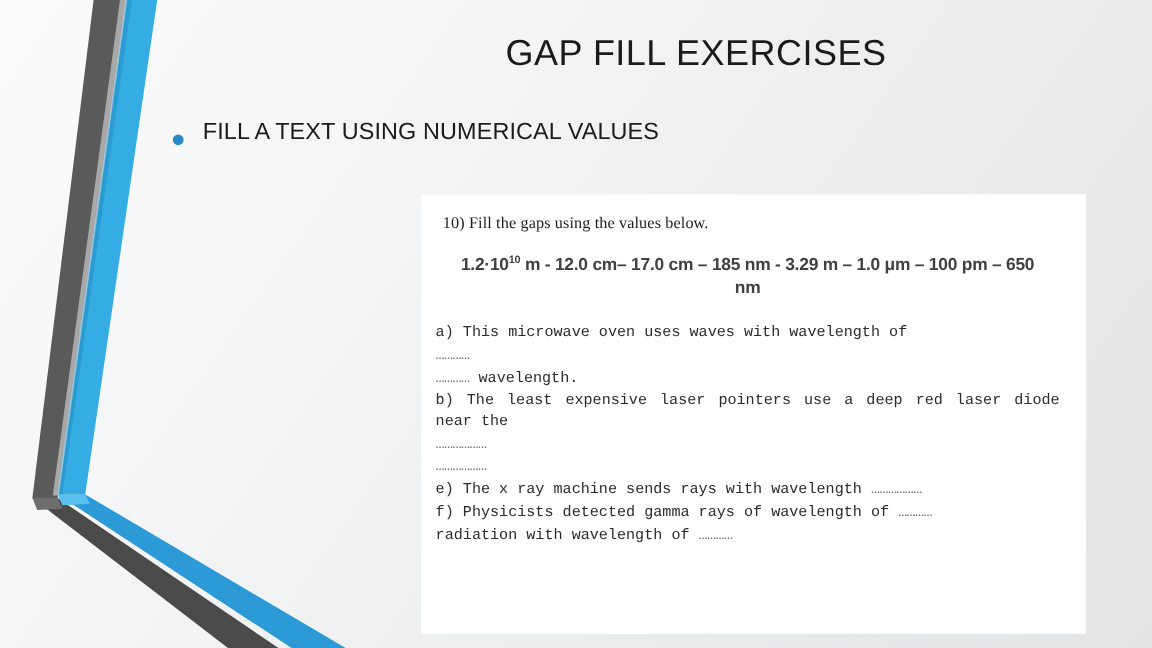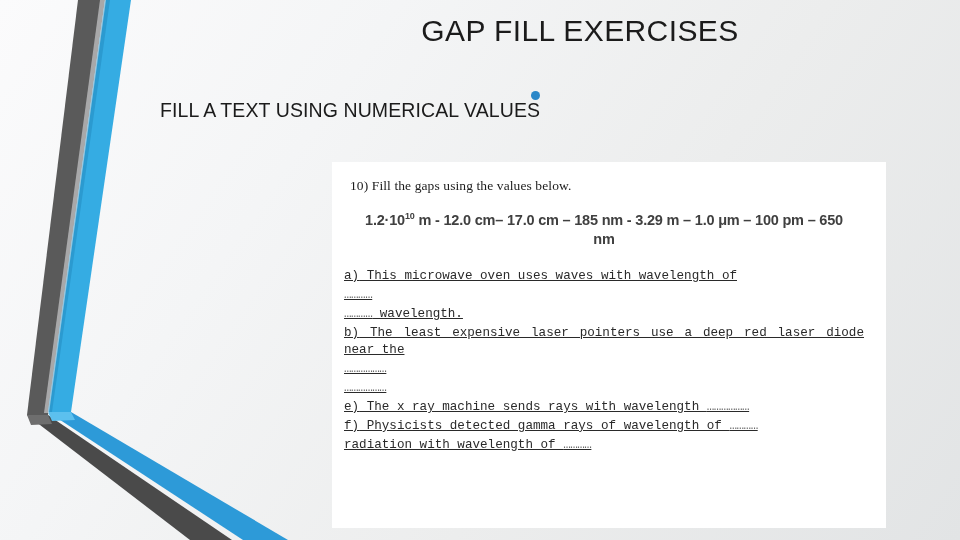--- a/index.html
+++ b/index.html
@@ -27,39 +27,38 @@
     left: 0; top: 0;
     width: 330px;
     height: 540px;
     pointer-events: none;
   }
 
   
   #title {
     position: absolute;
     left: 230px;
-    top: 14px;
+    top: 28px;
     width: 700px;
     text-align: center;
     font-size: 30px;
     font-weight: 400;
     letter-spacing: 0.4px;
     color: #1b1b1b;
     font-family: "Liberation Sans", sans-serif;
     white-space: nowrap;
   }
 
   
   #bullet-row {
     position: absolute;
     left: 144px;
-    top: 84px;
+    top: 100px;
     display: flex;
     align-items: flex-end;
-    flex-direction: column;
   }
   #bullet-dot {
     width: 9px;
     height: 9px;
     border-radius: 50%;
     background: #2a87c8;
     margin-top: 7px;
     flex: 0 0 auto;
   }
   #bullet-text {
@@ -68,21 +67,21 @@
     font-weight: 400;
     color: #1b1b1b;
     letter-spacing: 0.1px;
     white-space: nowrap;
     line-height: 1.1;
   }
 
   
   #worksheet {
     position: absolute;
-    left: 332px;
+    left: 351px;
     top: 162px;
     width: 554px;
     height: 366px;
     background: #ffffff;
     overflow: hidden;
     box-sizing: border-box;
     padding: 12px 20px 6px 10px;
   }
 
   .ws-heading {
@@ -114,21 +113,20 @@
     font-family: "Liberation Mono", monospace;
     font-size: 12.6px;
     color: #2a2a2a;
     line-height: 1.42;
   }
   .ws-item {
     text-align: justify;
     text-align-last: left;
     margin: 0 0 1px 0;
     word-spacing: 0px;
-    text-decoration: underline;
   }
   .ws-item.tight { text-align: left; }
 
   .gap {
     color: #6a6a6a;
     letter-spacing: -0.5px;
   }
   .sq {
     text-decoration: underline;
     text-decoration-style: wavy;

